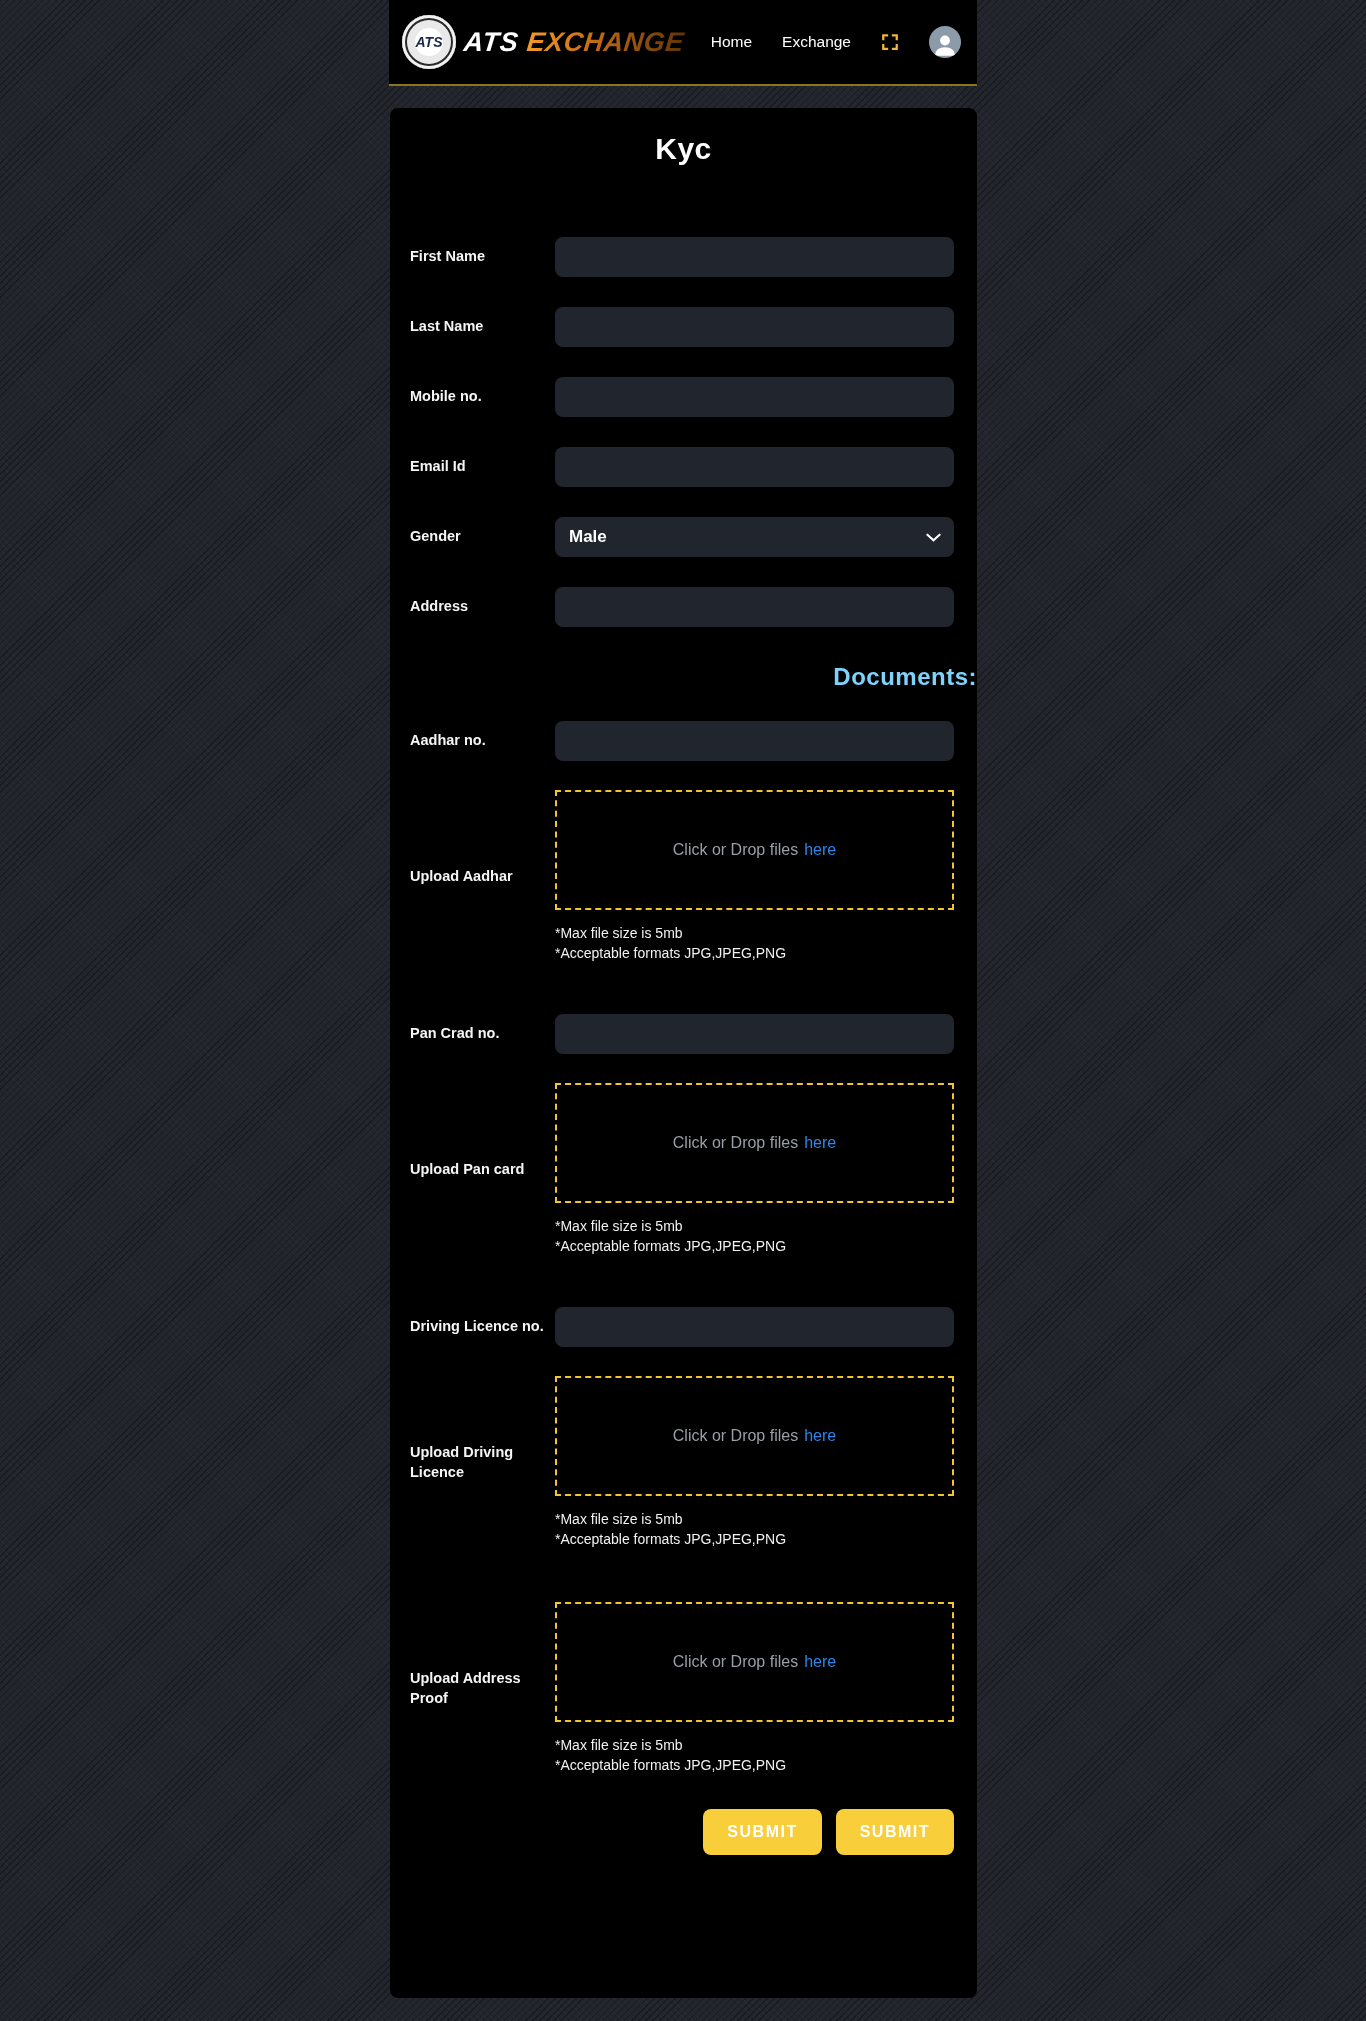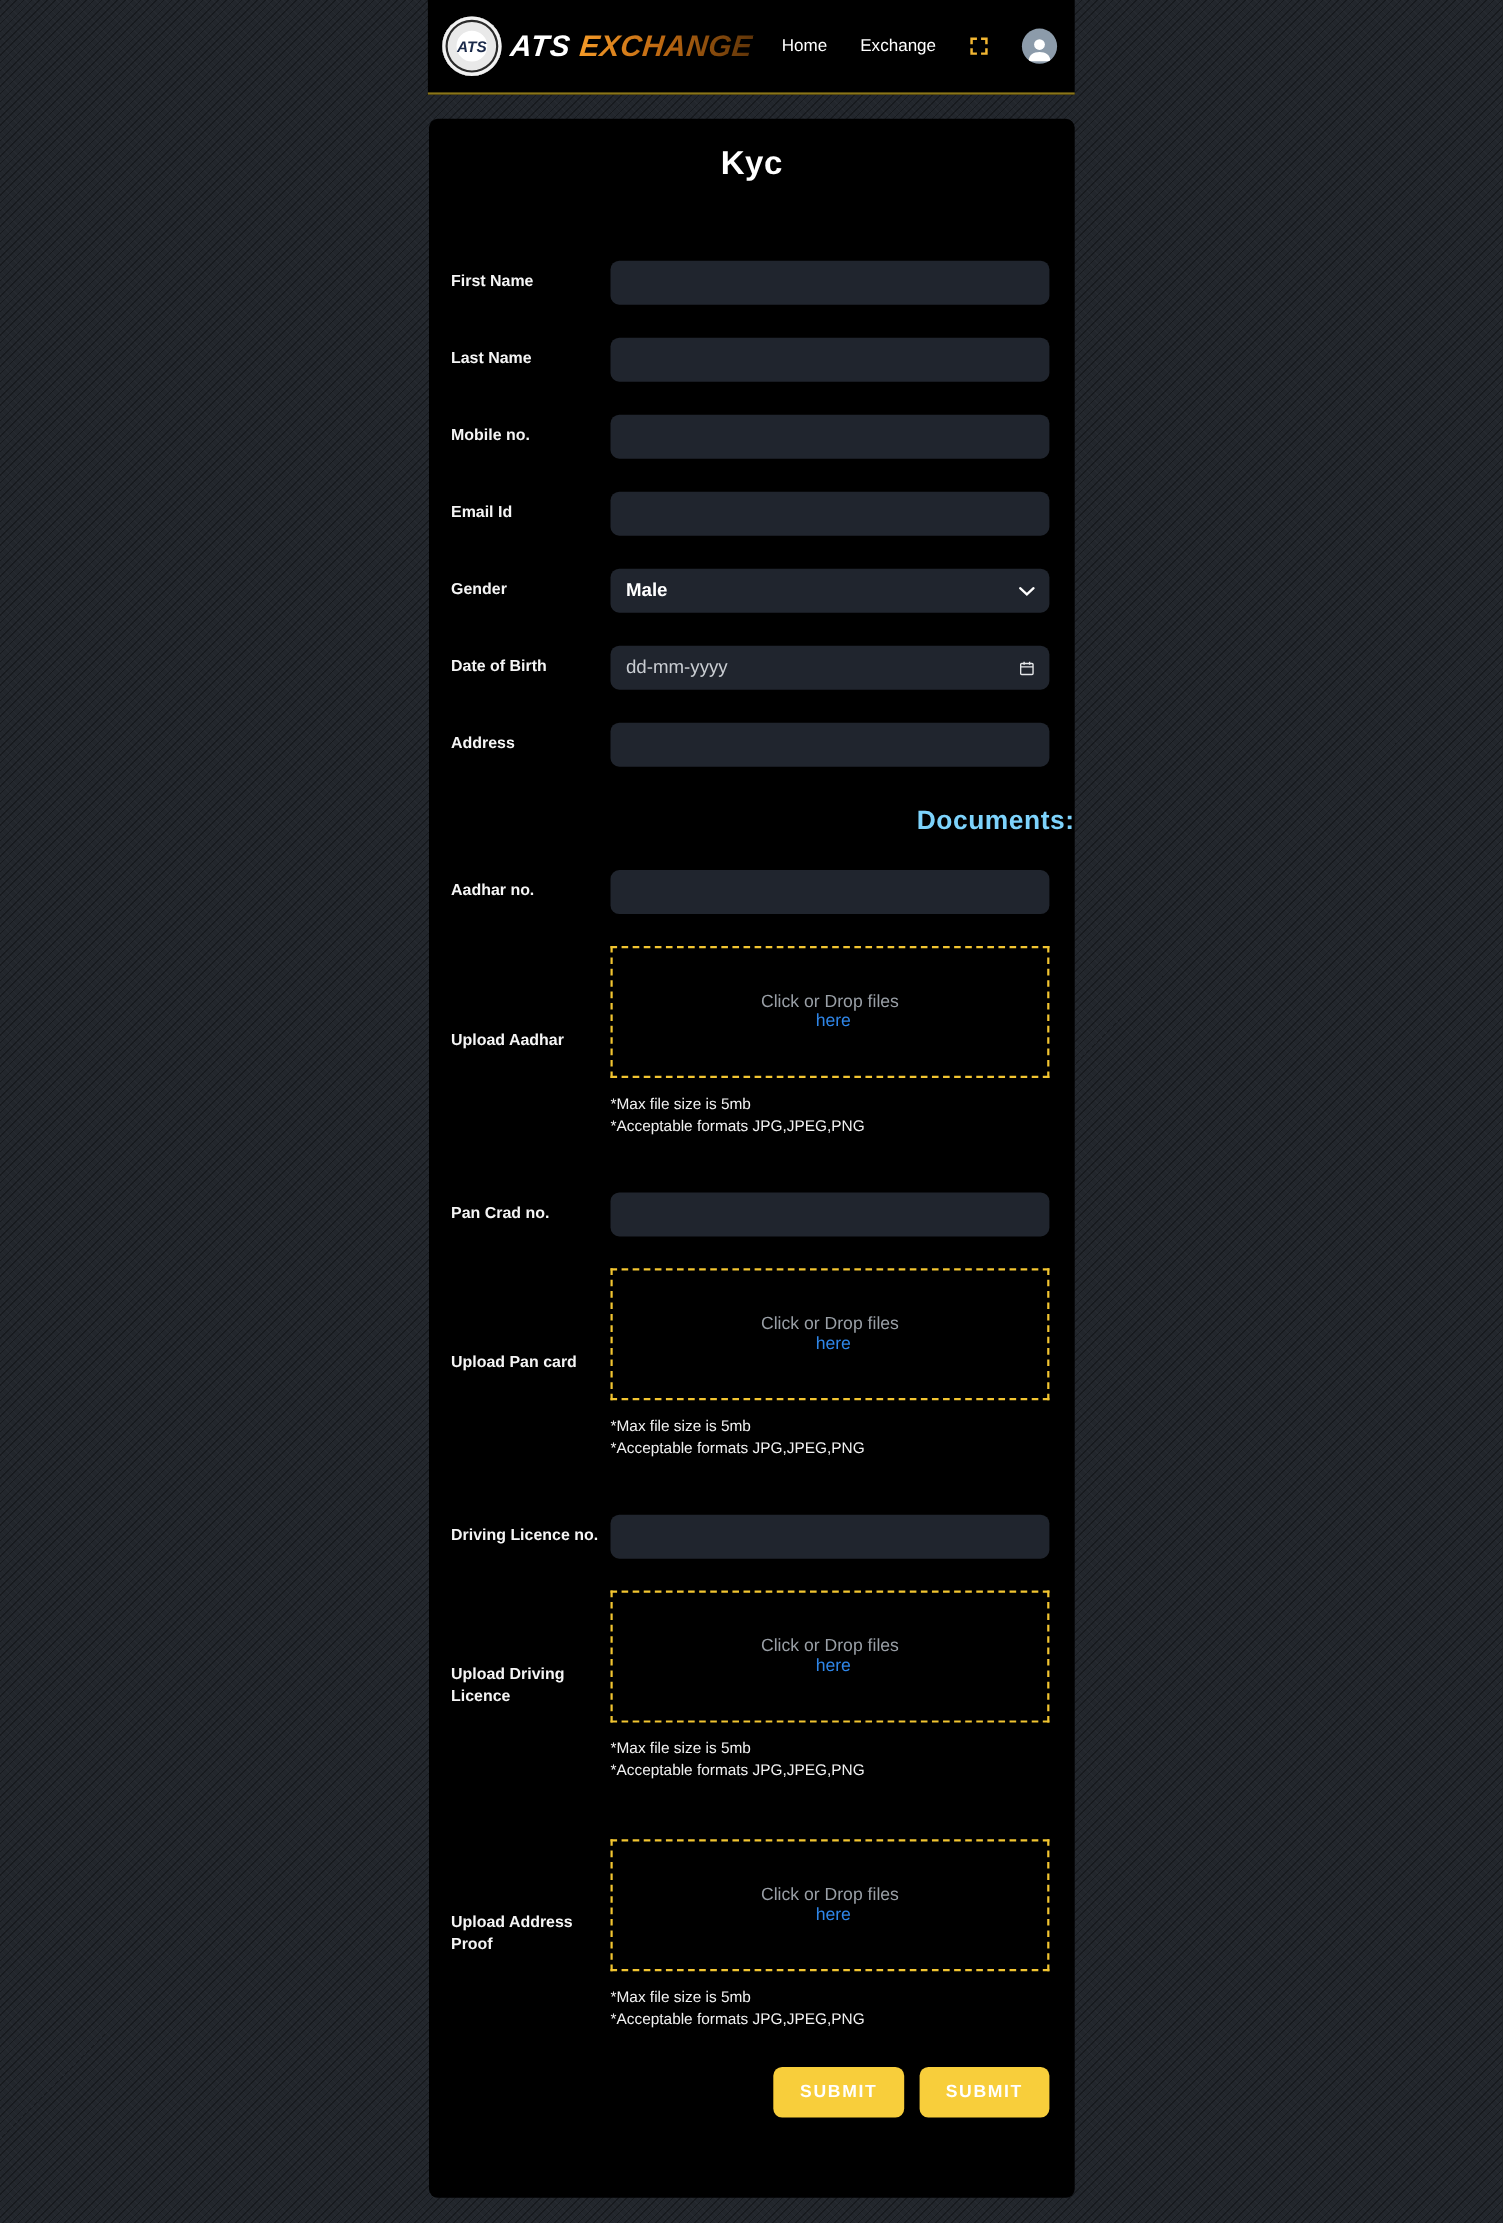--- a/index.html
+++ b/index.html
@@ -61,21 +61,21 @@
   }
   .sel-value{color:#fff;font-size:17px;font-weight:600;}
   .date-value{color:#c9cdd2;font-size:17px;}
   .doc-head{margin:32px 0 0 0;text-align:right;font-size:24px;line-height:36px;font-weight:600;color:#7dd3fc;letter-spacing:0.5px;}
   .num-row{margin:26px 0 0 0;}
   .num-row2{margin:51px 0 0 0;}
   .upload-row{margin:29px 0 0 0;align-items:center;}
   .upload-row2{margin:53px 0 0 0;align-items:center;}
   .dropzone{
     height:120px;box-sizing:border-box;border:2px dashed #f2c531;
-    display:flex;align-items:center;justify-content:center;cursor:pointer;background:#000;flex-direction:column;
+    display:flex;align-items:center;justify-content:center;cursor:pointer;background:#000;
   }
   .dz-text{color:#999fa6;font-size:16px;}
   .dz-link{color:#2f86e8;font-size:16px;margin-left:6px;text-decoration:none;cursor:pointer;}
   .note{color:#f1f1f1;font-size:14px;line-height:20px;}
   .note.first{margin-top:13px;}
   .btn-row{margin-top:34px;display:flex;justify-content:flex-end;gap:14px;padding-right:23px;}
   .btn{
     height:46px;border:none;border-radius:8px;background:#f8ce3b;color:#fff;
     font-family:"Liberation Sans",sans-serif;font-weight:700;font-size:16px;letter-spacing:1.5px;
     padding:0 24px;cursor:pointer;
@@ -154,34 +154,20 @@
             <span class="sel-value">Male</span>
             <span style="display:flex;">
               <svg viewBox="0 0 16 9" width="15" height="9" fill="none" stroke="#ffffff" stroke-width="2.2" stroke-linecap="round">
                   <path d="M1.5 1.5l6.5 6 6.5-6"></path>
                 </svg>
             </span>
           </div>
         </div>
       </div>
 
-      <div class="row">
-        <div class="lbl">Date of Birth</div>
-        <div class="fld">
-          <div class="datebox">
-            <span class="date-value">dd-mm-yyyy</span>
-            <span style="display:flex;">
-              <svg viewBox="0 0 24 24" width="15" height="15" fill="none" stroke="#e6e8ea" stroke-width="2">
-                  <rect x="3" y="5" width="18" height="16" rx="1.5"></rect>
-                  <path d="M8 2.5V7M16 2.5V7M3 10h18"></path>
-                </svg>
-            </span>
-          </div>
-        </div>
-      </div>
 
       <div class="row" style="margin-bottom:0;">
         <div class="lbl">Address</div>
         <div class="fld">
             <input class="tinput" type="text" value="" style="">
           </div>
       </div>
 
       <h2 class="doc-head">Documents:</h2>
 

